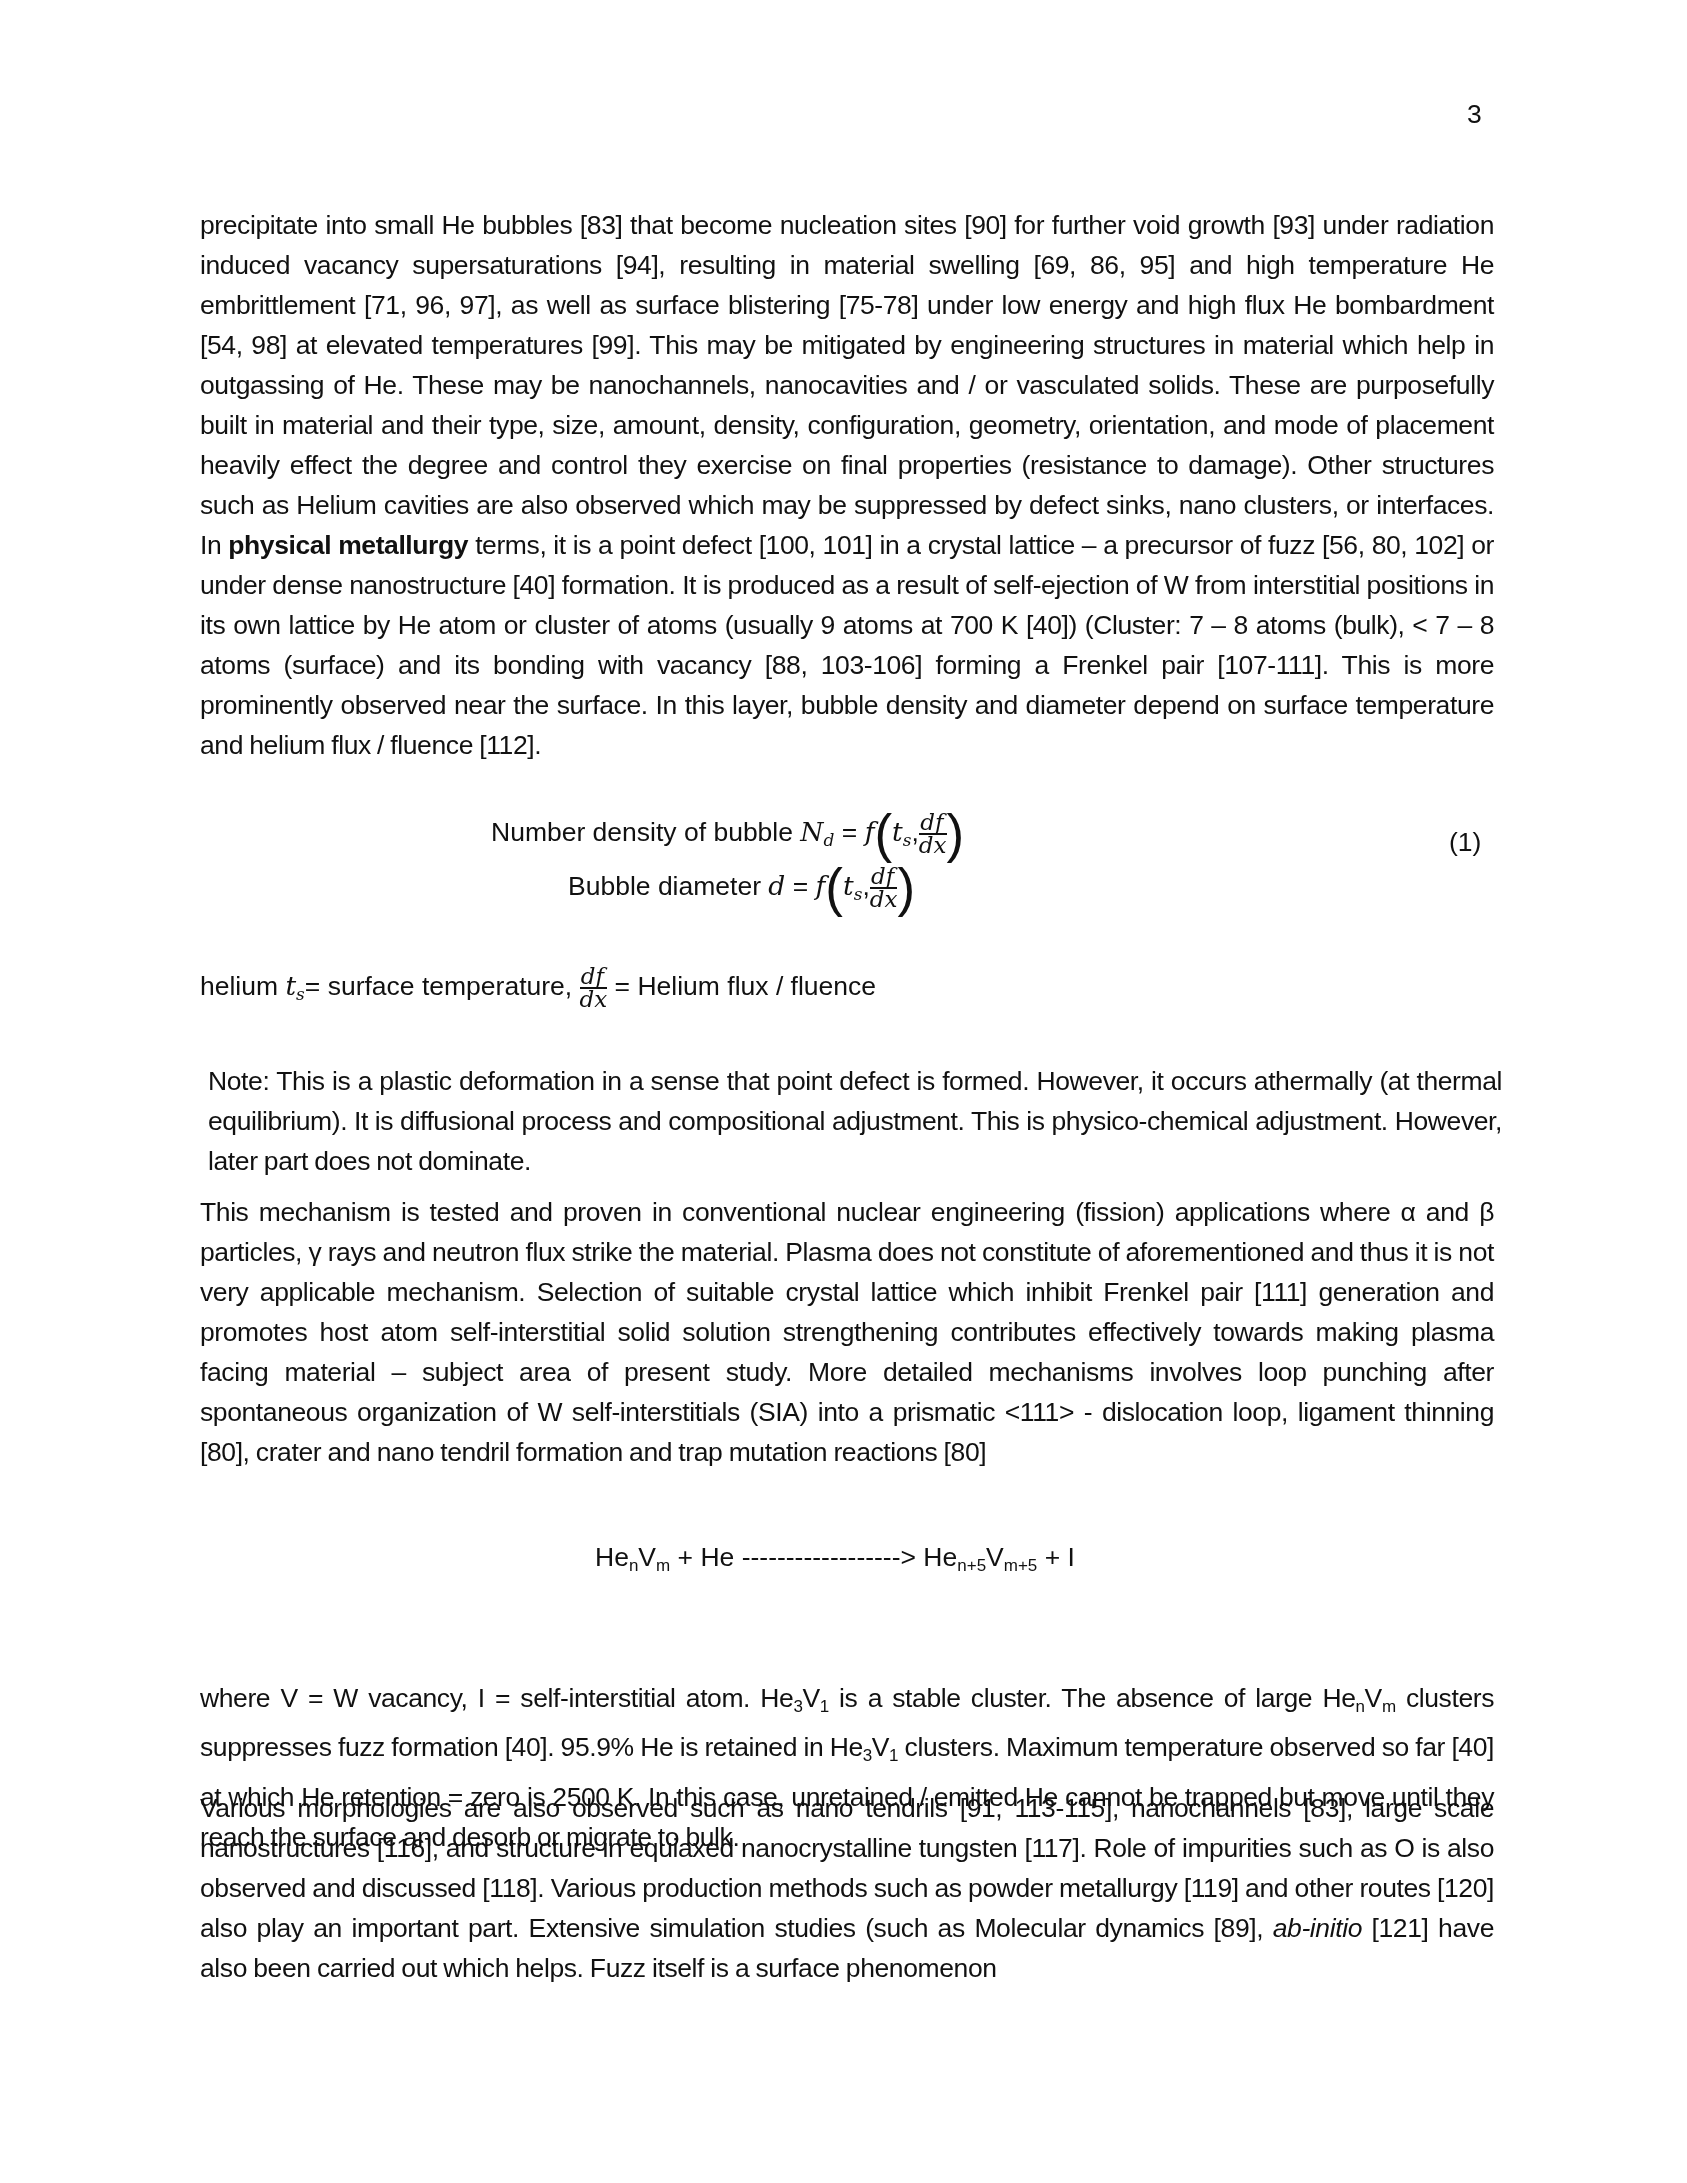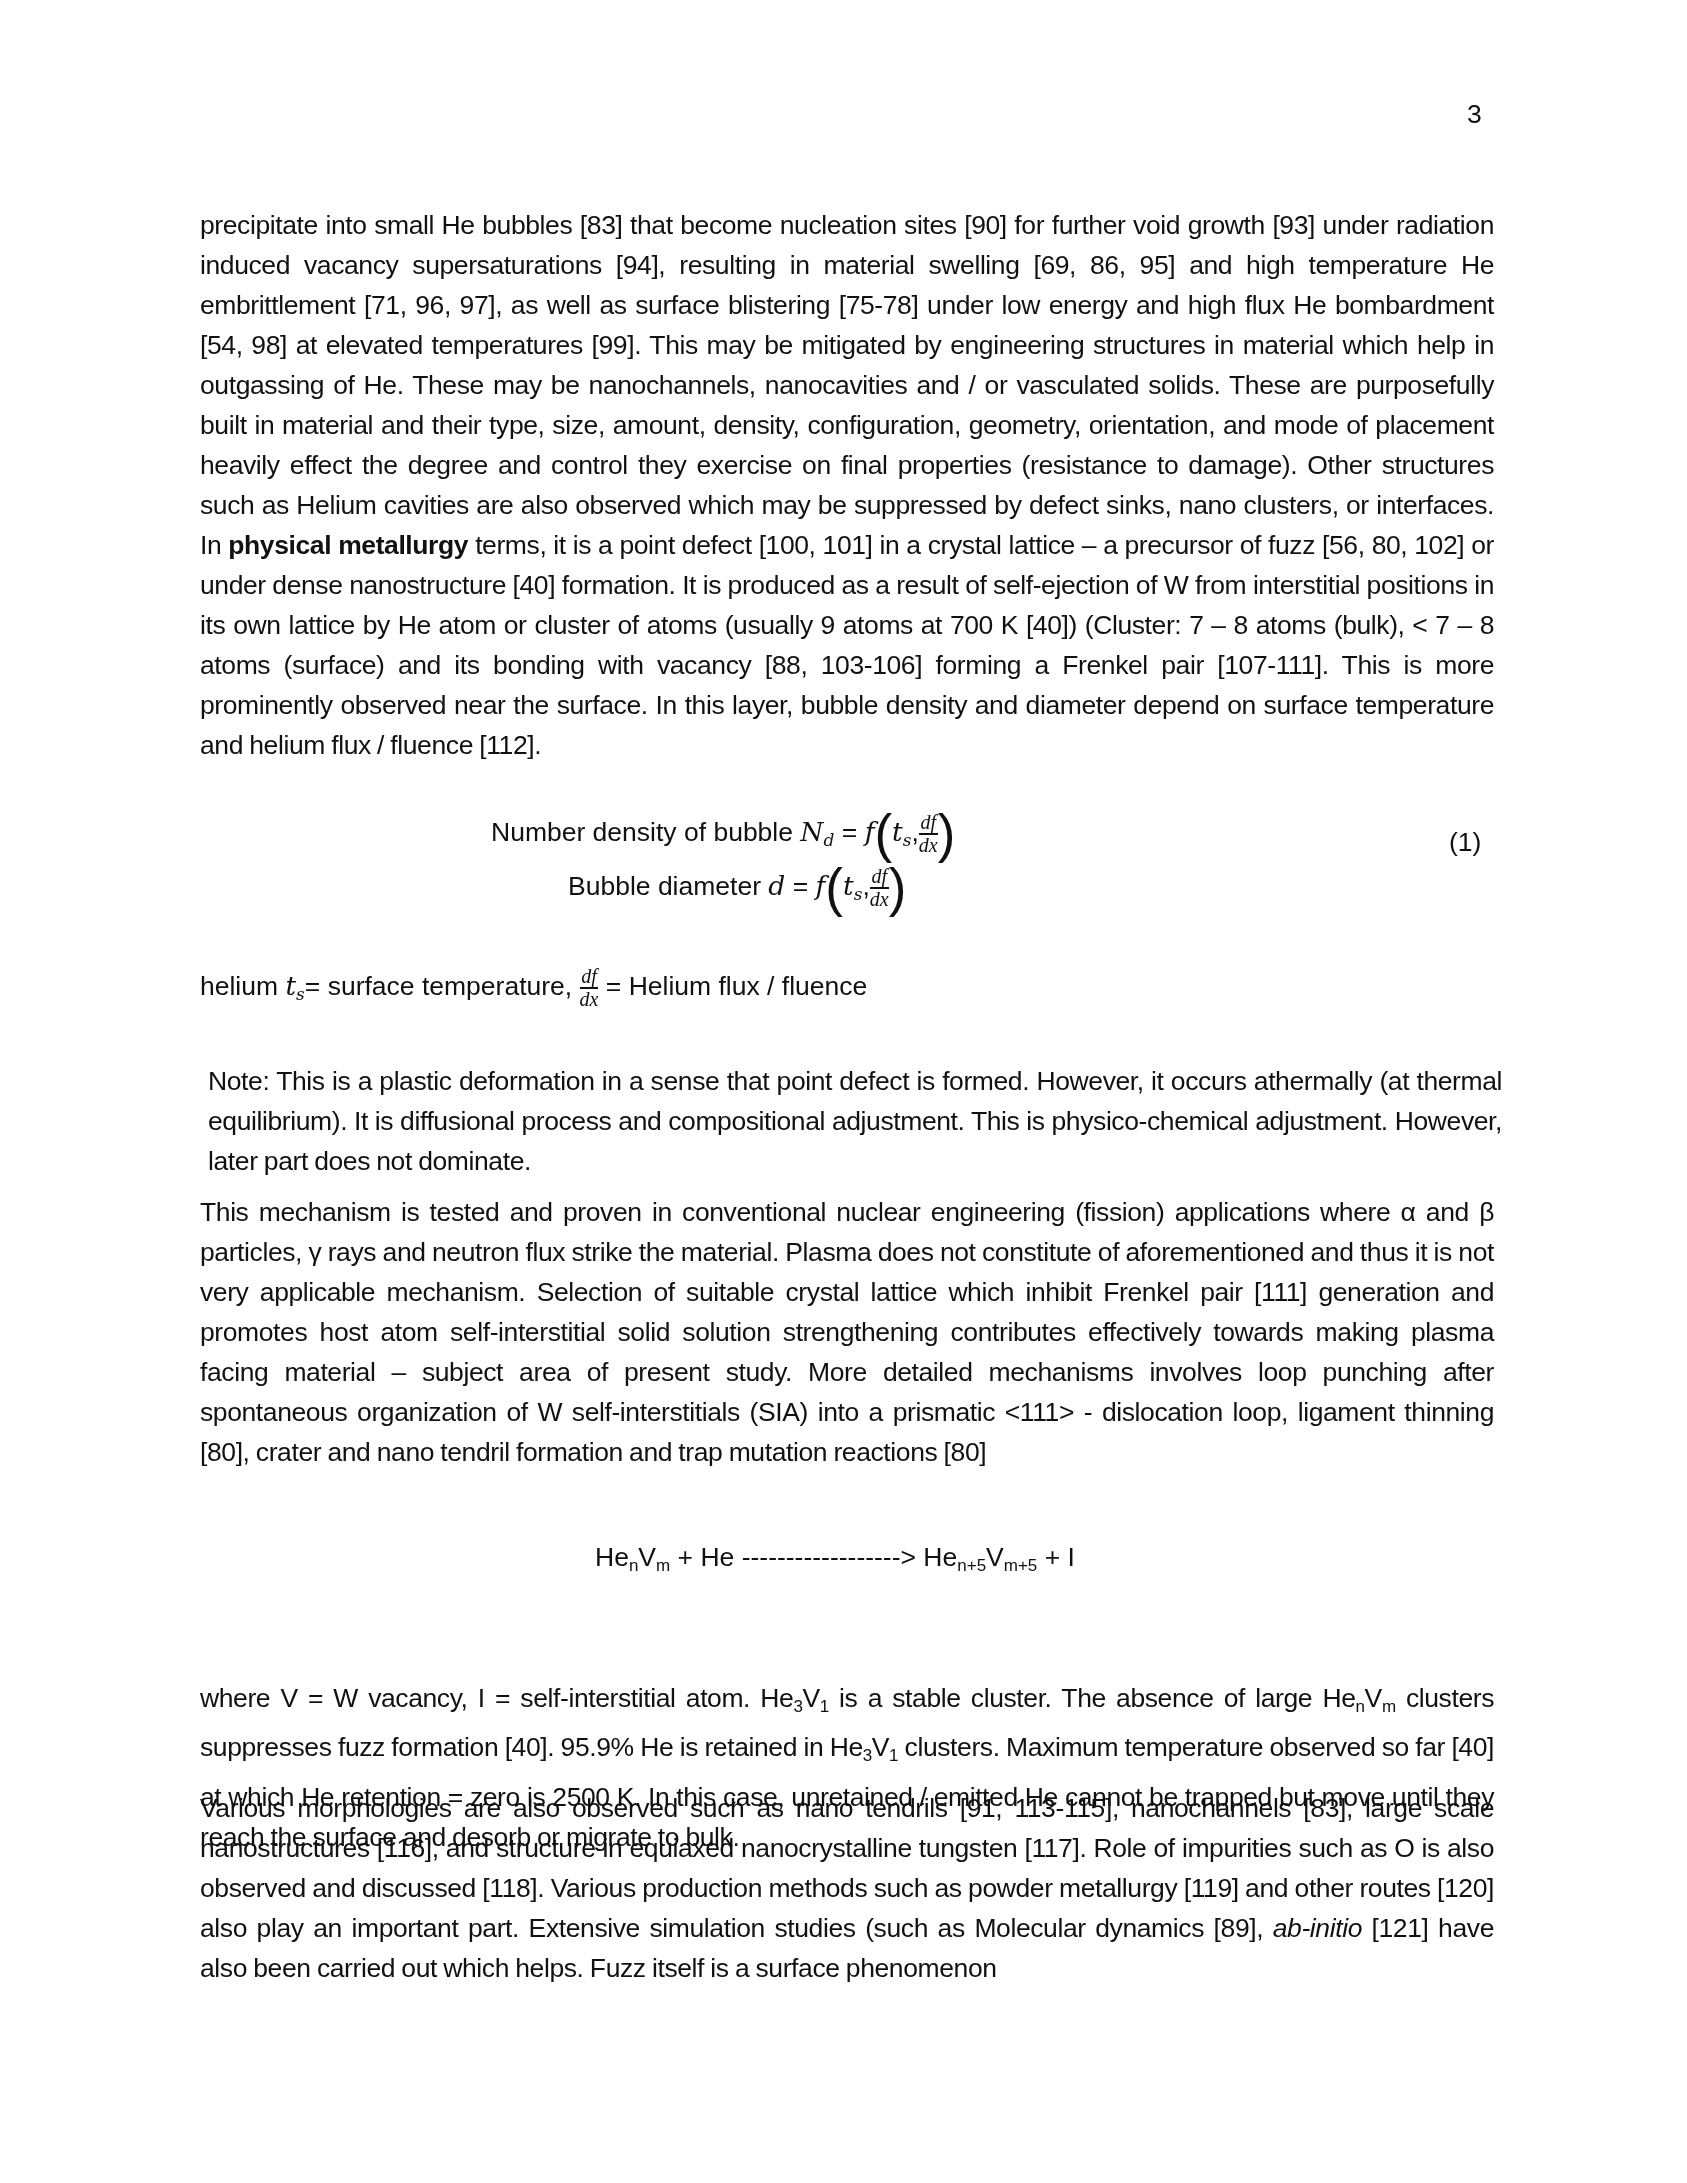--- a/index.html
+++ b/index.html
@@ -6,21 +6,21 @@
   body { width: 1687px; height: 2183px; position: relative; overflow: hidden;
          font-family: "Liberation Sans", "DejaVu Sans", sans-serif; color: #111; }
   .page-number { position: absolute; top: 99px; left: 1467px; font-size: 26.5px; }
   .body-block { position: absolute; left: 200px; width: 1294px; }
   .para { font-size: 26.5px; line-height: 40px; text-align: justify; margin: 0; letter-spacing: -0.4px; word-spacing: -0.7px; }
   .para b { font-weight: bold; }
   .para i { }
   .eq-block { position: absolute; font-size: 26.5px; padding-left: 27px; }
   .eq-line { position: absolute; white-space: nowrap; }
   .math { font-family: "DejaVu Serif", "Liberation Serif", serif; font-style: italic; }
-  .frac { display: inline-block; vertical-align: middle; text-align: center; font-size: 20px; line-height: 21px; font-family: Liberation Serif, serif; }
+  .frac { display: inline-block; vertical-align: middle; font-size: 23px; line-height: 21px; }
   .frac .num { display: block; border-bottom: 2px solid #111; padding: 0 1.3px; }
   .frac .den { display: block; }
   .paren { font-size: 53px; font-weight: 100; vertical-align: middle; line-height: 1; }
   .eq-num { position: absolute; font-size: 26.5px; }
   .reaction { position: absolute; font-size: 26.5px; white-space: nowrap; }
   sub { font-size: 17px; vertical-align: -5.3px; }
 </style>
 </head>
 <body>
 

